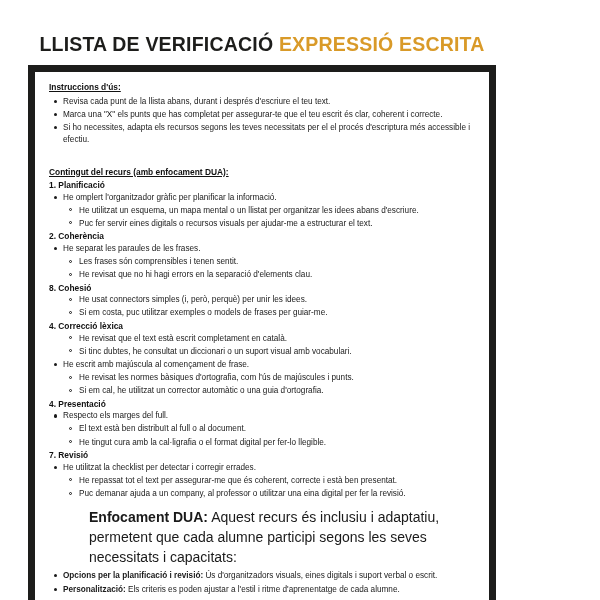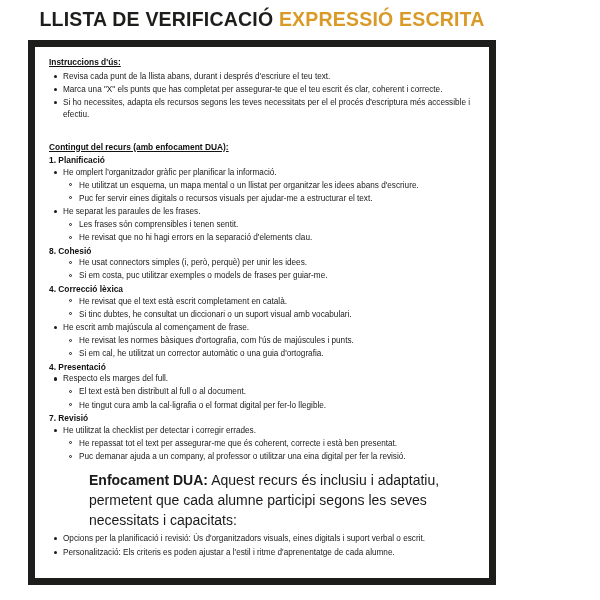--- a/index.html
+++ b/index.html
@@ -11,21 +11,21 @@
     height: 600px;
     background: #ffffff;
     font-family: "Liberation Sans", sans-serif;
     overflow: hidden;
   }
   .page {
     position: relative;
     width: 524px;
     height: 600px;
     box-sizing: border-box;
-    padding: 5px 28px 10px 28px;
+    padding: 30px 28px 10px 28px;
     background: #ffffff;
   }
   .title {
     text-align: center;
     font-weight: bold;
     font-size: 19.5px;
     letter-spacing: 0.2px;
     margin: 4px 0 10px 0;
     line-height: 1.1;
     white-space: nowrap;
@@ -105,21 +105,21 @@
   }
   .dua-intro {
     font-size: 14px;
     line-height: 1.45;
     color: #1a1a1a;
     margin-bottom: 2px;
     margin-left: 40px;
   }
   .dua-intro b { font-weight: bold; }
   .dua-list li { margin-bottom: 2.5px; }
-  .dua-list li b { font-weight: normal; }
+  .dua-list li b { font-weight: bold; }
 </style>
 </head>
 <body>
 
 <div class="page">
 
   <div class="title">
     <span class="t-dark">LLISTA DE VERIFICACIÓ </span><span class="t-gold">EXPRESSIÓ ESCRITA</span>
   </div>
 
@@ -137,20 +137,21 @@
     <div>
       <div class="num-head">1. Planificació</div>
       <ul>
         <li class="lvl1">He omplert l'organitzador gràfic per planificar la informació.</li>
         <li class="lvl2">He utilitzat un esquema, un mapa mental o un llistat per organitzar les idees abans d'escriure.</li>
         <li class="lvl2">Puc fer servir eines digitals o recursos visuals per ajudar-me a estructurar el text.</li>
       </ul>
     </div>
 
     <div>
+      <div class="num-head">2. Coherència</div>
       <ul>
         <li class="lvl1">He separat les paraules de les frases.</li>
         <li class="lvl2">Les frases són comprensibles i tenen sentit.</li>
         <li class="lvl2">He revisat que no hi hagi errors en la separació d'elements clau.</li>
       </ul>
     </div>
 
     <div>
       <div class="num-head">8. Cohesió</div>
       <ul>

